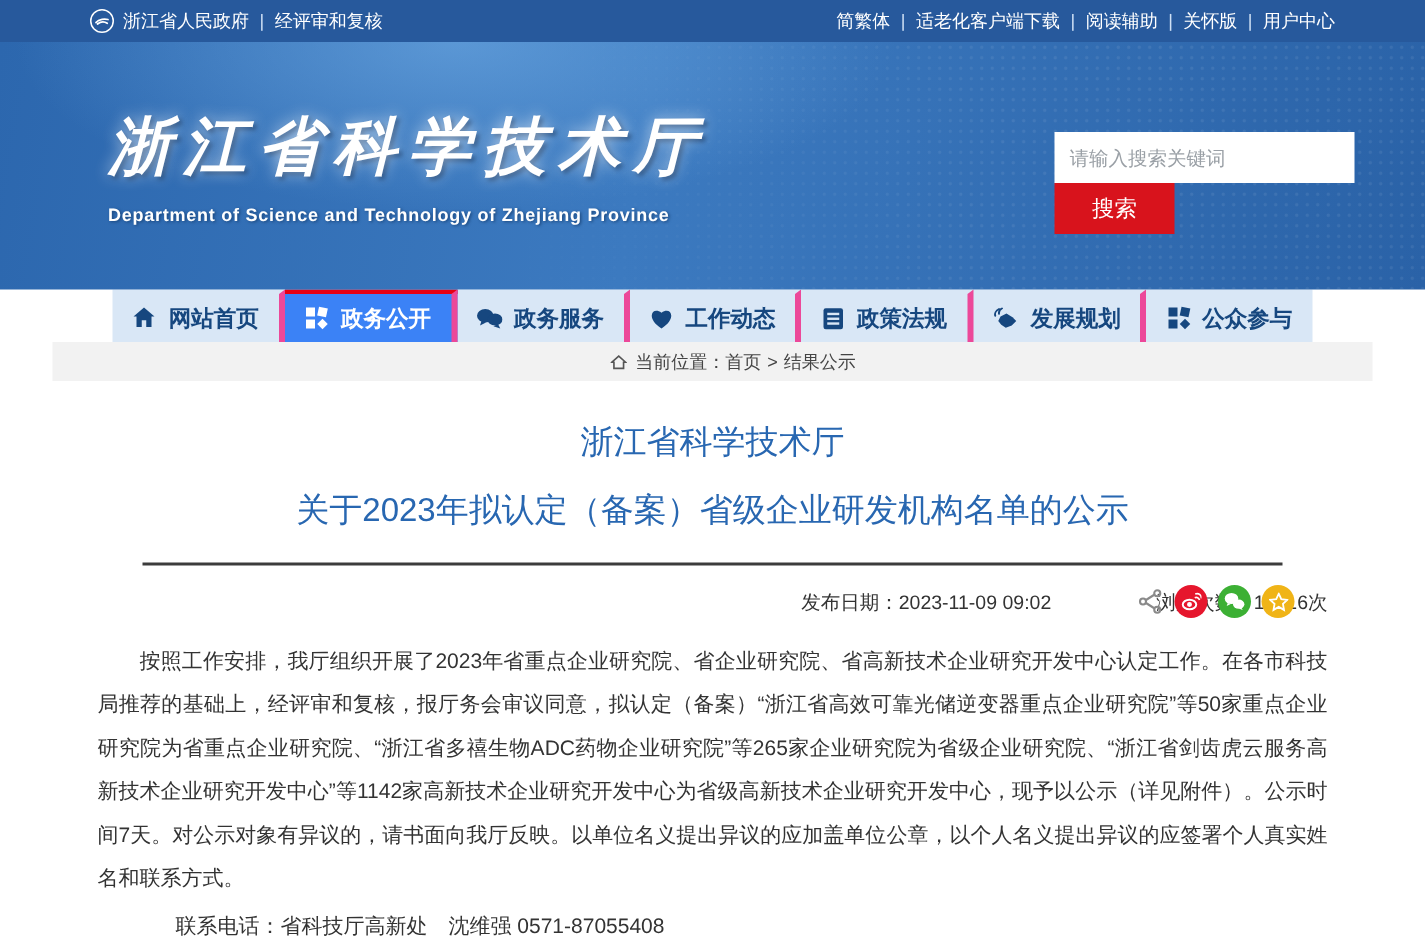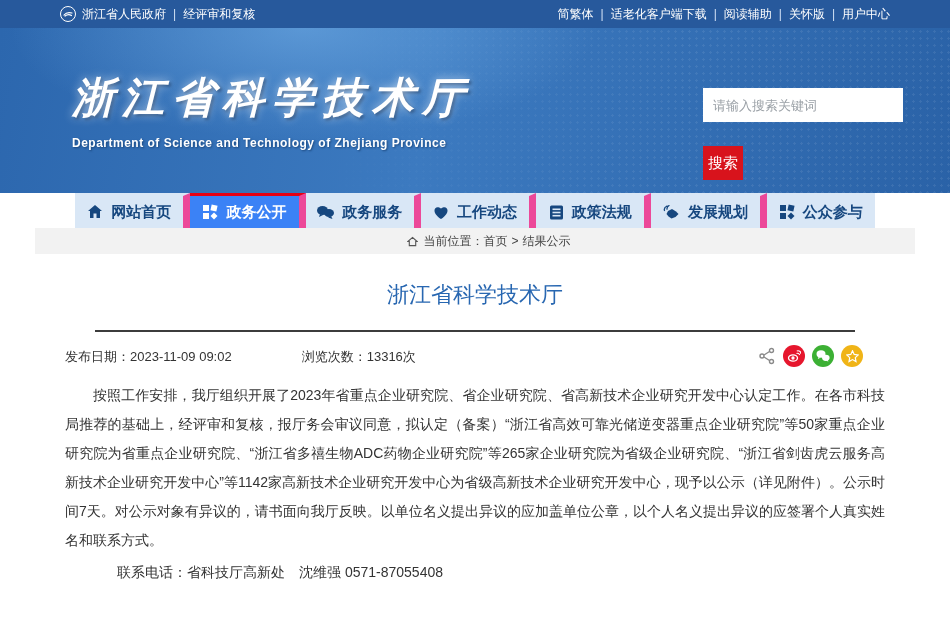--- a/index.html
+++ b/index.html
@@ -30,47 +30,47 @@
   .logo-block { position:absolute; left:72px; top:42px; color:#fff; z-index:2; }
   .site-title { font-family:"DejaVu Serif","Liberation Serif",serif; font-style:italic;
     font-weight:bold; font-size:42px; letter-spacing:8px; color:#fff;
     text-shadow:0 0 10px rgba(255,255,255,.65), 2px 2px 3px rgba(20,60,110,.8); }
   .site-subtitle { margin-top:10px; font-size:12px; font-weight:bold; letter-spacing:.5px;
     text-shadow:1px 1px 2px rgba(20,60,110,.8); }
   .search-box { position:absolute; right:47px; top:60px; display:flex; z-index:2;flex-direction:column; }
   .search-input { width:200px; height:34px; border:none; outline:none; background:#fff;
     padding:0 10px; font-size:13px; color:#333; }
   .search-input::placeholder { color:#9aa0a6; }
-  .search-btn { width:40px; height:34px; border:none; background:#d8131c; color:#fff;
-    font-size:15px; cursor:pointer;margin-top:24px; }
+  .search-btn { width:80px; height:34px; border:none; background:#d8131c; color:#fff;
+    font-size:15px; cursor:pointer; }
 
   
   .nav { width:800px; margin:0 auto; height:35px; background:#d9e7f6; display:flex; }
   .nav-item { flex:1; display:flex; align-items:center; justify-content:center; gap:8px;
     font-size:15px; font-weight:bold; color:#16477f; cursor:pointer;
-    border-top:3px solid transparent; border-right:7px solid #ec4899; }
+    border-top:3px solid transparent; border-right:4px solid #ec4899; }
   .nav-item:last-child { border-right:none; }
   .nav-item .nav-icon { display:inline-flex; color:#16477f; }
   .nav-item.active { background:#3b82f6; color:#fff; border-top-color:#e60012; }
   .nav-item.active .nav-icon { color:#fff; }
 
   
   .breadcrumb { margin:0 35px; height:26px; background:#f2f2f2; display:flex;
     align-items:center; padding-left:28px; font-size:12px; color:#444;justify-content:center; }
   .breadcrumb .bc-icon { display:inline-flex; margin-right:5px; color:#2e6cb5; }
   .breadcrumb a { color:#444; text-decoration:none; cursor:pointer; }
   .breadcrumb .bc-sep { margin:0 4px; }
 
   
   .content { width:820px; margin:0 auto; padding-top:26px; }
   .art-title1 { text-align:center; color:#2867b1; font-size:22px; font-weight:normal; }
   .art-title2 { text-align:center; color:#2867b1; font-size:22px; font-weight:normal; margin-top:15px; }
   .divider { margin:20px 30px 0 30px; border-bottom:2px solid #3c3c3c; }
   .meta { position:relative; margin-top:13px; height:24px; display:flex;
-    align-items:center; justify-content:flex-start; gap:70px; font-size:13px; color:#333; }
+    align-items:center; justify-content:flex-end; gap:70px; font-size:13px; color:#333; }
   .share { position:absolute; right:22px; top:0; display:flex; align-items:center; gap:7px; }
   .share-ico { width:22px; height:22px; border-radius:50%; display:inline-flex;
     align-items:center; justify-content:center; cursor:pointer; }
   .share-plain { width:18px; height:18px; color:#8a8a8a; }
   .weibo { background:#e6162d; } .wechat { background:#3cb034; } .qzone { background:#f0b417; }
   .para { margin-top:12px; font-size:14px; color:#333; line-height:29px;
     text-align:justify; text-indent:2em; }
   .contact-line { margin-left:52px; font-size:14px; color:#333; line-height:26px; }
   .contacts { margin-top:4px; }
 </style>
@@ -191,20 +191,21 @@
       </svg>
   </span>
   <span>当前位置：</span>
   <a>首页</a>
   <span class="bc-sep">&gt;</span>
   <span>结果公示</span>
 </div>
 
 <div class="content">
   <h1 class="art-title1">浙江省科学技术厅</h1>
+  <h1 class="art-title2">关于2023年拟认定（备案）省级企业研发机构名单的公示</h1>
   <div class="divider"></div>
 
   <div class="meta">
     <span>
       <span>发布日期：</span><span>2023-11-09 09:02</span>
     </span>
     <span>
       <span>浏览次数：</span><span>13316次</span>
     </span>
     <span class="share">

